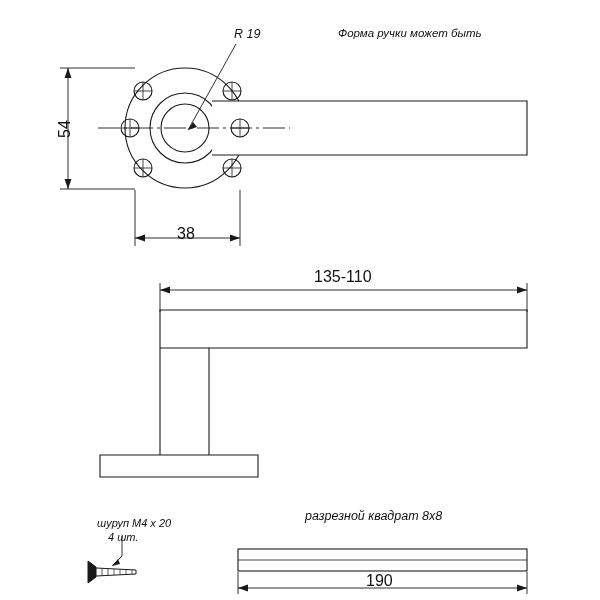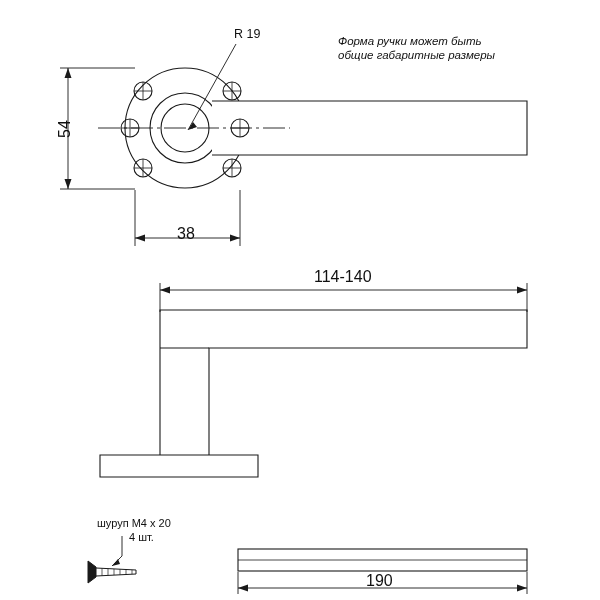--- a/index.html
+++ b/index.html
@@ -23,31 +23,31 @@
     height: 600px;
   }
   .lbl {
     position: absolute;
     font-family: "Liberation Sans", sans-serif;
     font-size: 16px;
     color: #111111;
     white-space: nowrap;
   }
   .lbl.italic {
+    font-style: italic;
     text-align: center;
   }
   .note {
     position: absolute;
     font-family: "Liberation Sans", sans-serif;
     font-style: italic;
     font-size: 11.5px;
     line-height: 14px;
     color: #111111;
     white-space: nowrap;
-    margin-top: 8px;
   }
   .rot {
     transform: rotate(-90deg);
     transform-origin: left top;
   }
 </style>
 </head>
 <body>
 
 <div id="canvas">
@@ -153,30 +153,30 @@
       </g>
 
       <path d="M 122 536 L 122 556 L 112 566" stroke-width="0.9"></path>
     </g>
     <polygon points="112,566 118,559 120,564" fill="#1a1a1a"></polygon>
 
   </svg>
 
   <div class="note" style="left:338px; top:26px;">
     <div>Форма ручки может быть</div>
-    <div>общие габаритные размеры</div>
   </div>
 
   <div class="lbl italic" style="left:234px; top:27px; font-size:12.5px;">R 19</div>
 
   <div class="lbl rot" style="left:56px; top:138px;">54</div>
 
   <div class="lbl" style="left:177px; top:225px;">38</div>
 
-  <div class="lbl" style="left:314px; top:268px;">114-140</div>
+  <div class="lbl" style="left:314px; top:268px;">135-110</div>
 
+  <div class="lbl italic" style="left:305px; top:509px; font-size:12.5px;">разрезной квадрат 8x8</div>
 
   <div class="lbl" style="left:366px; top:572px;">190</div>
 
   <div class="lbl italic" style="left:97px; top:517px; font-size:11px;">шуруп M4 x 20</div>
-  <div class="lbl italic" style="left:129px; top:531px; font-size:11px;">4 шт.</div>
+  <div class="lbl italic" style="left:108px; top:531px; font-size:11px;">4 шт.</div>
 
 </div>
 
 </body></html>

